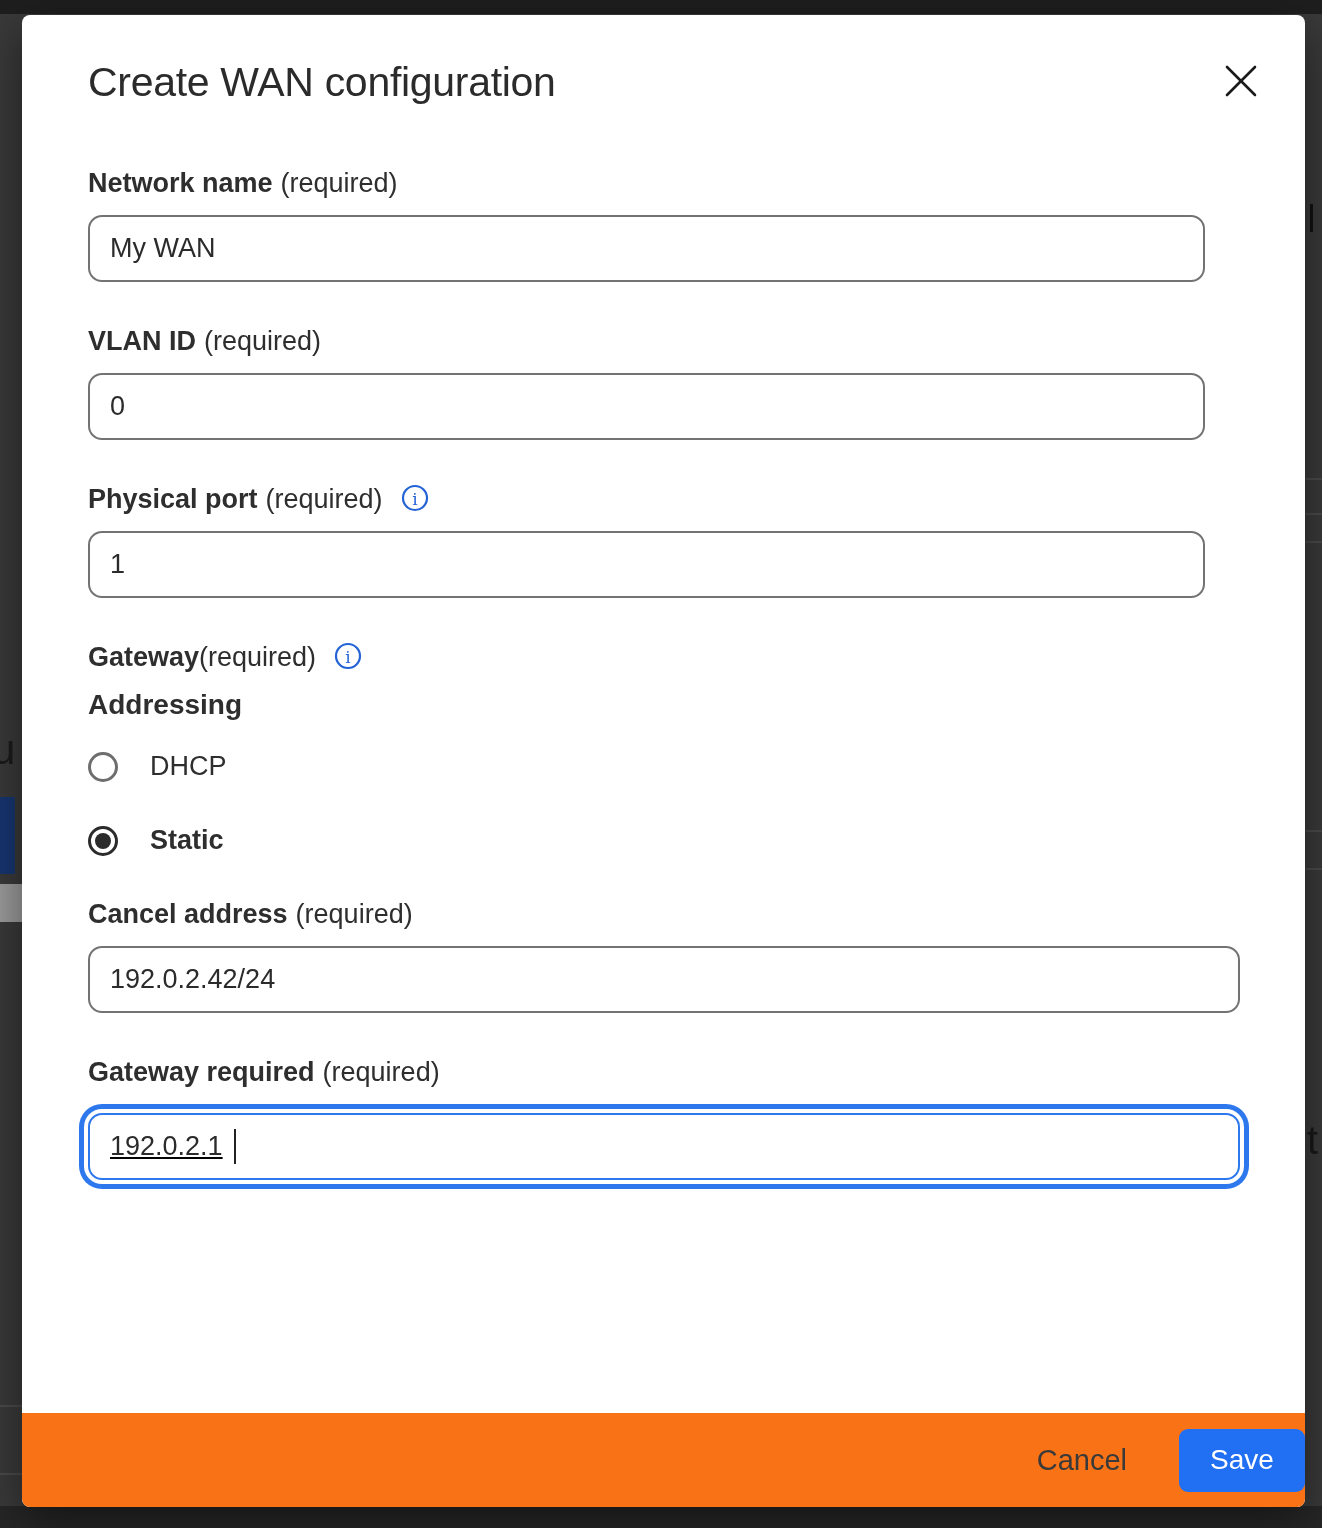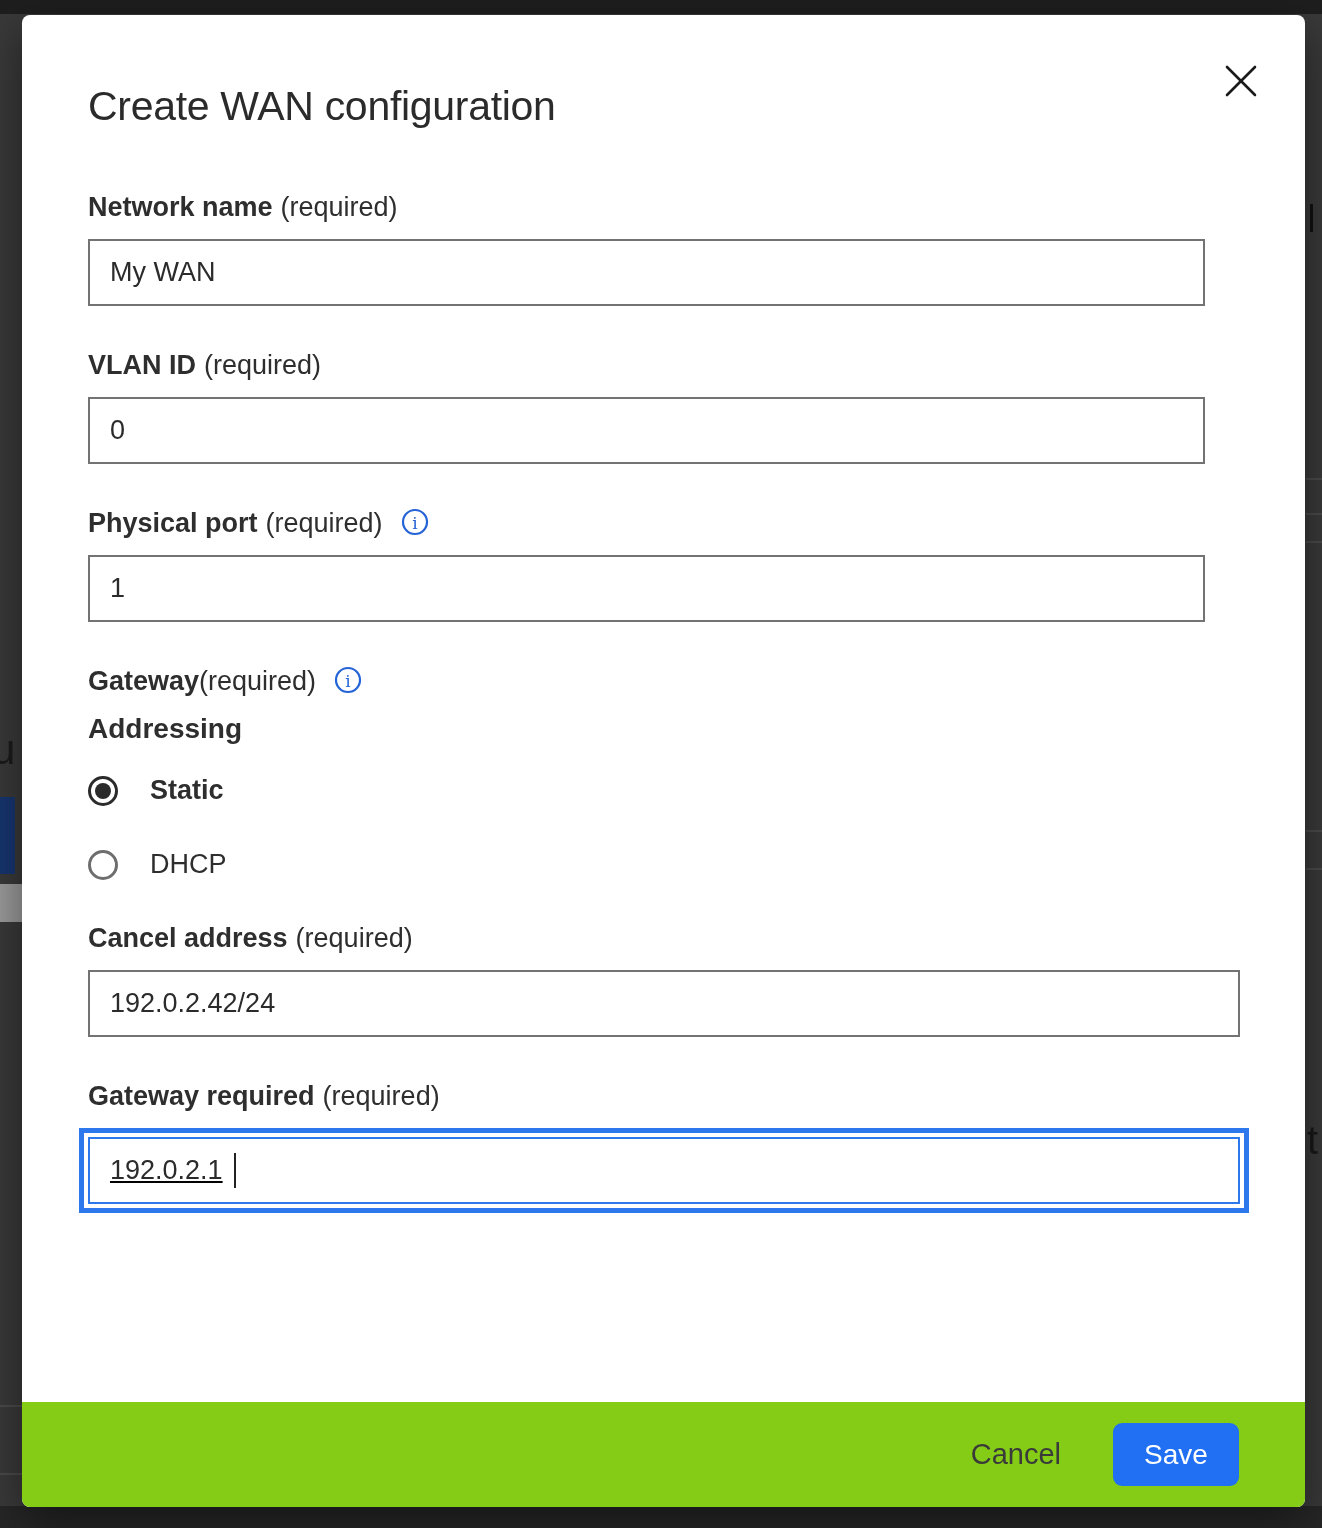--- a/index.html
+++ b/index.html
@@ -25,21 +25,21 @@
   .bg-band { position:absolute; left:0; top:884px; width:22px; height:38px; background:#9a9a9a; }
   .bg-cursor { position:absolute; left:1310px; top:204px; width:3px; height:28px; background:#111; }
   .bg-line { position:absolute; height:2px; background:#4a4a4a; }
 
   
   .modal {
     position:absolute; left:22px; top:15px; width:1283px; height:1492px;
     background:#ffffff; border-radius:8px;
     box-shadow:0 14px 44px rgba(0,0,0,0.45);
   }
-  .modal-body { padding:68px 65px 0 66px; }
+  .modal-body { padding:44px 65px 0 66px; }
 
   .modal-title {
     font-size:41px; font-weight:400; color:#2b2b2b; letter-spacing:-0.3px;
     margin-bottom:62px;
   }
   .close-btn {
     position:absolute; top:46px; right:44px; width:40px; height:40px;
     background:none; border:none; cursor:pointer; padding:0;
   }
 
@@ -47,21 +47,21 @@
     display:flex; 
     font-size:27px; color:#2e2e2e; margin-bottom:16px;
   }
   .field-label .lbl { font-weight:700; }
   .field-label .suffix { font-weight:400; margin-left:8px; }
   .field-label.no-gap .suffix { margin-left:0; }
   .info-icon { margin-left:18px; display:inline-flex; cursor:pointer; }
 
   input.field {
     display:block; height:67px;
-    border:2px solid #737373; border-radius:0;
+    border:2px solid #737373; border-radius:14px;
     padding:0 20px; font-size:27px; color:#2b2b2b;
     font-family:"Liberation Sans", sans-serif;
     background:#fff; outline:none; margin-bottom:44px;
   }
   .narrow { width:1117px; }
   .wide   { width:1152px; }
 
   .section-heading { font-size:28px; font-weight:700; color:#2e2e2e; margin-bottom:30px; }
   .radio-row { display:flex; align-items:center; margin-bottom:43px; cursor:pointer; }
   .radio {
@@ -80,24 +80,23 @@
   input.focused {
     border:2px solid #2e78ee;
     box-shadow:0 0 0 4px #ffffff, 0 0 0 9px #2e78ee;
     margin-bottom:0;
   }
   .caret {
     position:absolute; left:146px; top:16px; width:2px; height:35px; background:#222;
   }
 
   .modal-footer {
-    position:absolute; left:0; right:0; bottom:0; height:105px;
-    background:#84cc16; border-radius:0 0 8px 8px;
+    position:absolute; left:0; right:0; bottom:0; height:94px;
+    background:#f97316; border-radius:0 0 8px 8px;
     display:flex; align-items:center; justify-content:flex-end;
-    padding-right:66px;
   }
   .cancel-btn {
     background:none; border:none; font-size:29px; color:#3a3a3a;
     font-family:"Liberation Sans", sans-serif;
     margin-right:52px; cursor:pointer;
   }
   .save-btn {
     width:126px; height:63px; background:#2170f4; color:#ffffff;
     border:none; border-radius:9px; font-size:28px;
     font-family:"Liberation Sans", sans-serif; cursor:pointer;
@@ -170,26 +169,26 @@
           <circle cx="14" cy="14" r="12" fill="none" stroke="#2463d6" stroke-width="2.2"></circle>
           <text x="14" y="21" text-anchor="middle" font-family="'DejaVu Serif', serif" font-size="17" fill="#2463d6">i</text>
         </svg>
       </span>
     </div>
 
     
     <div class="section-heading">Addressing</div>
 
     <div class="radio-row">
+      <span class="radio"></span>
+      <span class="radio-label">DHCP</span>
+    </div>
+    <div class="radio-row">
       <span class="radio selected"></span>
       <span class="radio-label bold">Static</span>
-    </div>
-    <div class="radio-row">
-      <span class="radio"></span>
-      <span class="radio-label">DHCP</span>
     </div>
 
     
     <div class="field-label">
       <span class="lbl">Cancel address</span>
       <span class="suffix">(required)</span>
     </div>
     <input class="field wide" type="text" value="192.0.2.42/24" style="">
 
     

